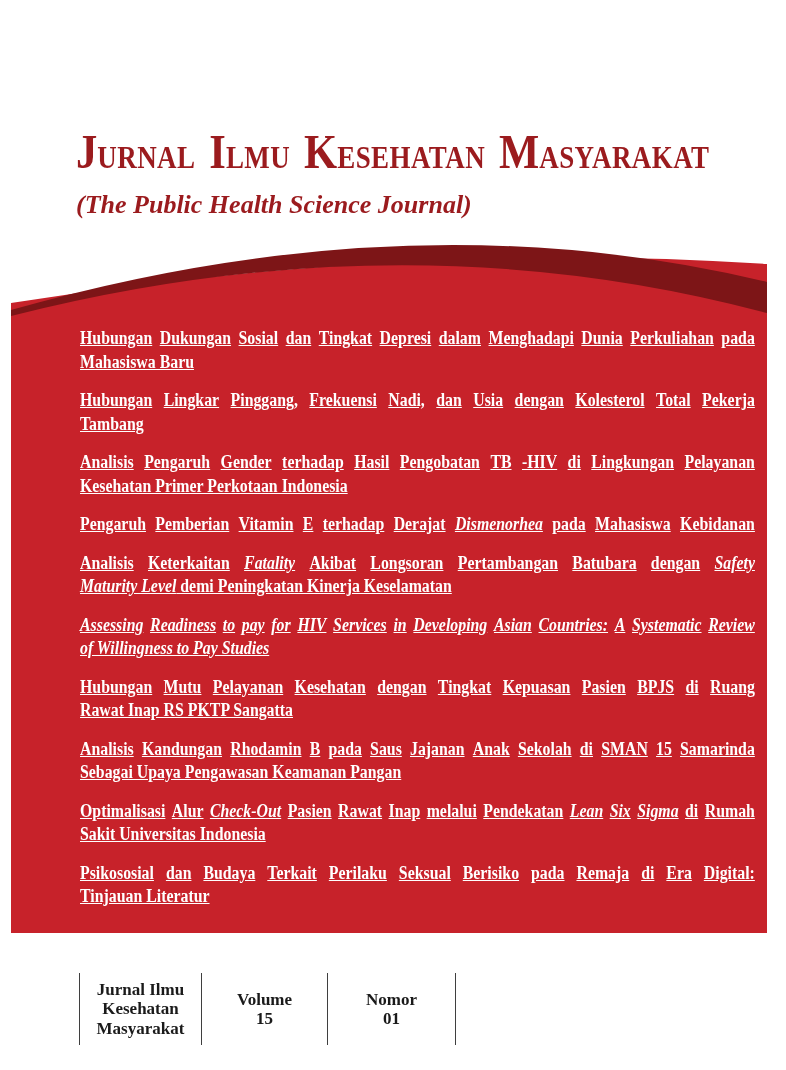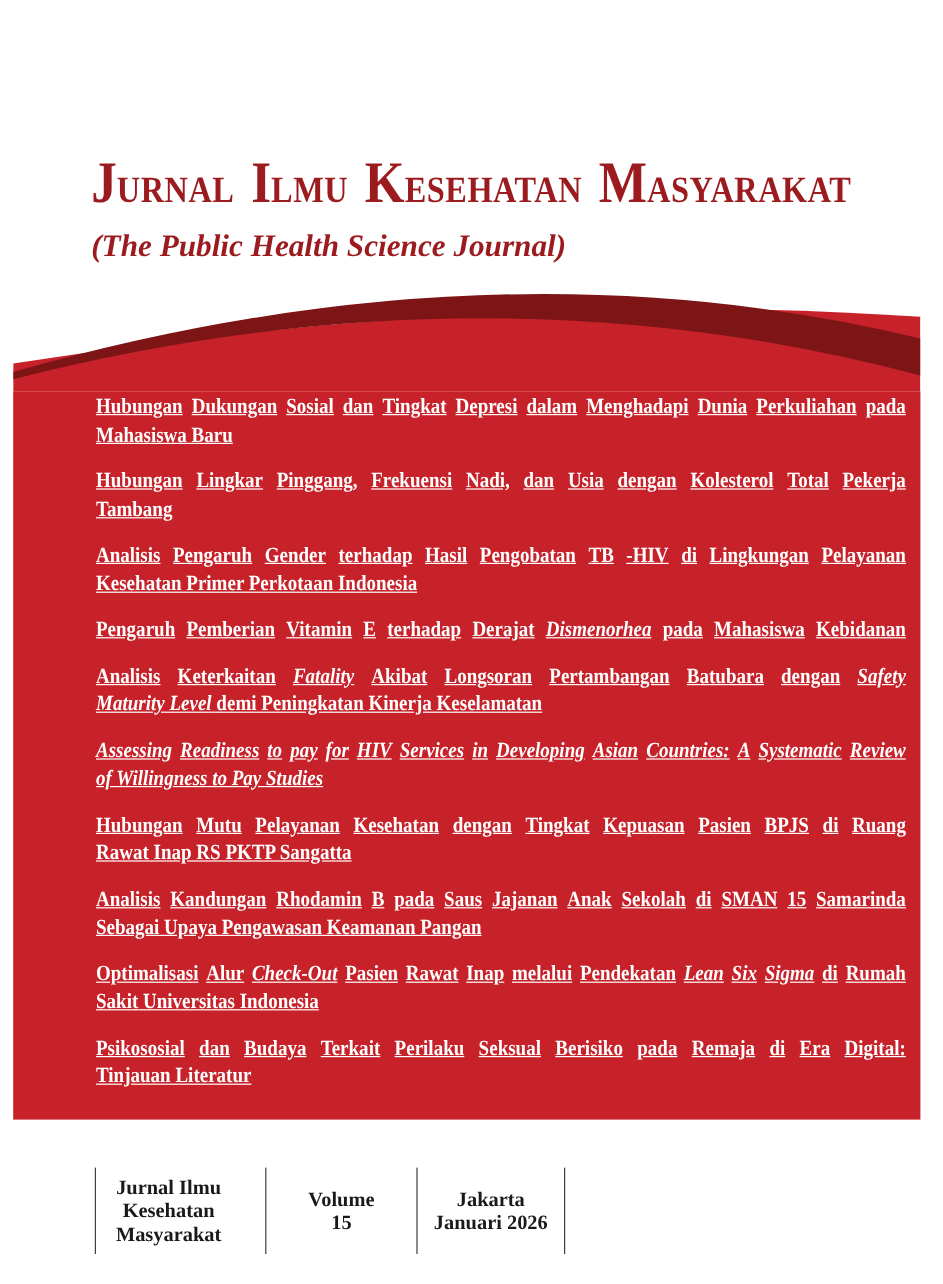--- a/index.html
+++ b/index.html
@@ -233,19 +233,19 @@
           <span>Digital:</span>
         </div>
         <div class="line"><span>Tinjauan Literatur</span></div>
       </div>
     </div>
 
   <div class="footer">
       <div class="fcell" style="width: 121px;">Jurnal Ilmu
 Kesehatan
 Masyarakat</div>
-      <div class="fcell" style="width: 125px; margin-left: 20px;">Volume
+      <div class="fcell" style="width: 125px;">Volume
 15</div>
-      <div class="fcell" style="width: 122px;">Jakarta
-Januari 2026</div>
+      <div class="fcell" style="width: 127px;">Nomor
+01</div>
     </div>
 
 </div>
 
 </body></html>

